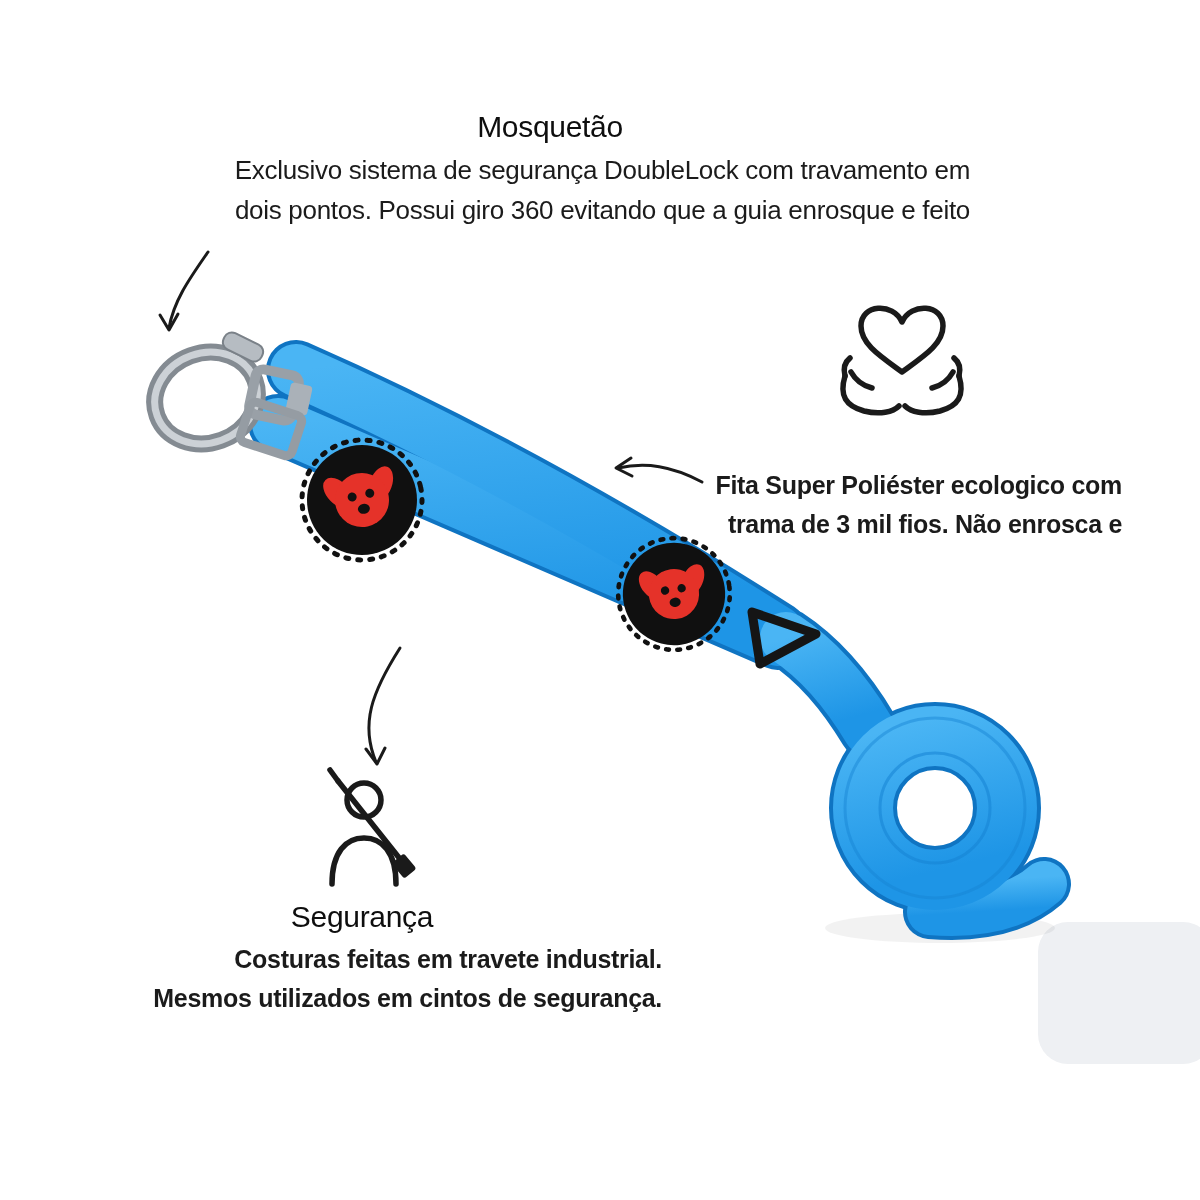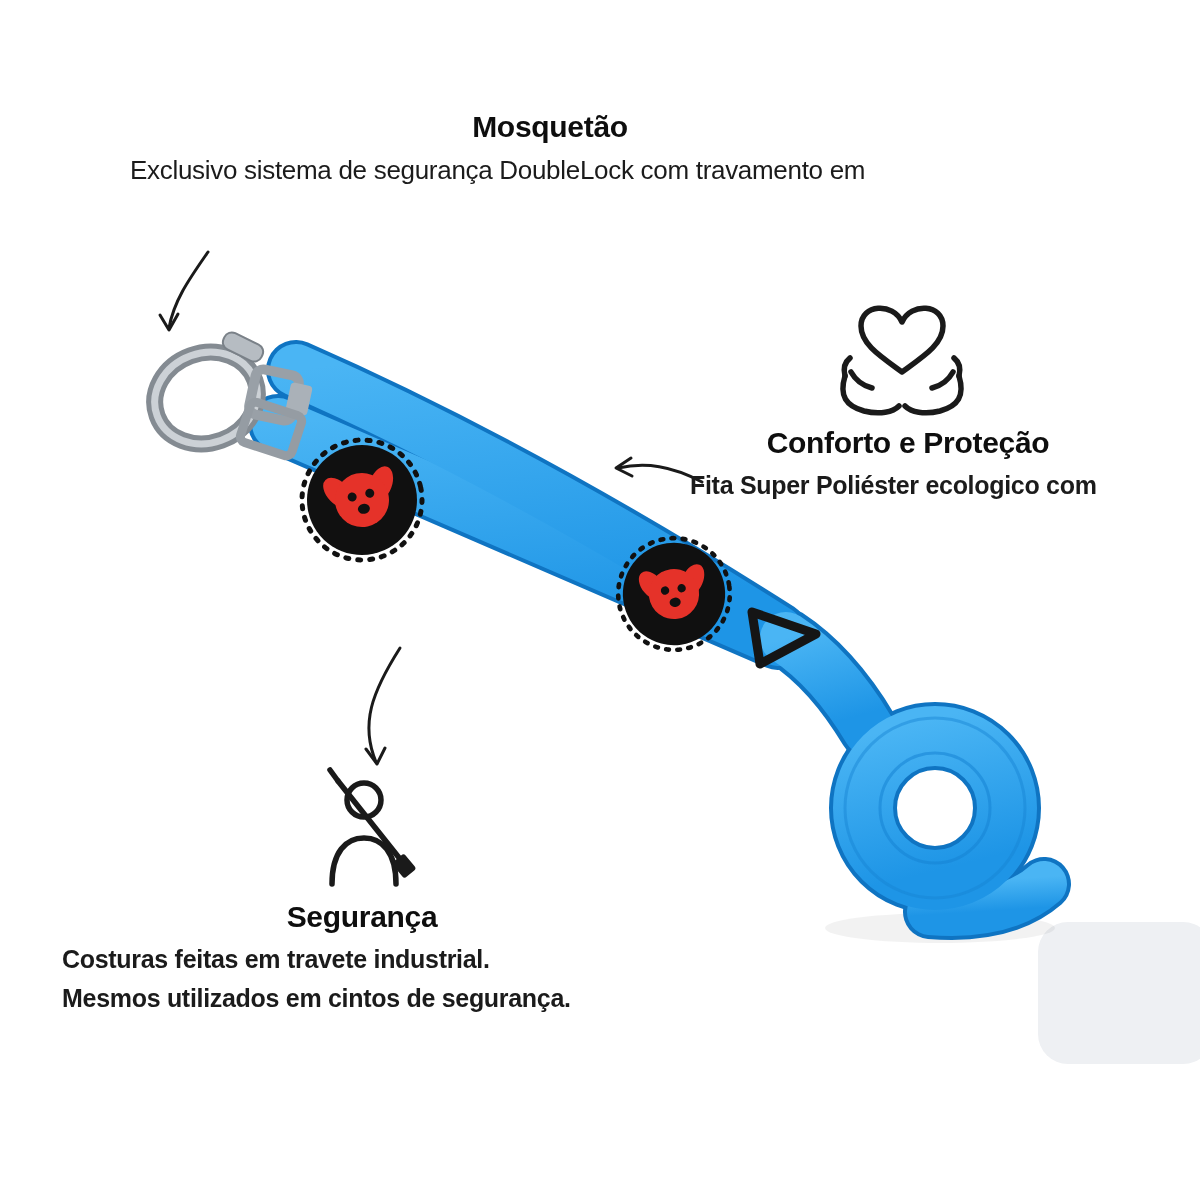--- a/index.html
+++ b/index.html
@@ -8,29 +8,29 @@
     width:1200px;height:1200px;
     background:#ffffff;
     overflow:hidden;
     font-family:"Liberation Sans", sans-serif;
     color:#161616;
   }
   .scene{position:absolute;left:0;top:0;}
   .t{position:absolute;}
   .title{
     font-size:30px;
-    font-weight:700;
+    font-weight:400;
     text-align:center;
     color:#0e0e0e;
     letter-spacing:-0.3px;
   }
   .body{
     font-size:26px;
     line-height:40px;
-    text-align:left;
+    text-align:right;
     color:#1b1b1b;
     letter-spacing:-0.3px;
   }
   .body.small{font-size:25px;line-height:39px;font-weight:bold;}
 </style>
 </head>
 <body>
 
 <div class="canvas">
 
@@ -127,25 +127,26 @@
       <path d="M 332 884 C 332 852 346 838 364 838 C 382 838 396 852 396 884"></path>
       <path d="M 330 770 L 338 781"></path>
       <path d="M 338 781 L 404 864"></path>
       <rect x="396" y="856" width="16" height="20" rx="3" transform="rotate(-40 404 866)" fill="#1a1a1a" stroke="none"></rect>
     </g>
   </svg>
 
   <div class="t title" style="left:150px;top:110px;width:800px">Mosquetão</div>
   <div class="t body" style="left:130px;top:150px;width:840px">
     <div>Exclusivo sistema de segurança DoubleLock com travamento em</div>
+    <div>dois pontos. Possui giro 360 evitando que a guia enrosque e feito</div>
   </div>
 
-  <div class="t title" style="left:708px;top:426px;width:400px">Conforto e Proteção</div>
   <div class="t body small" style="left:690px;top:466px;width:432px">
     <div>Fita Super Poliéster ecologico com</div>
+    <div>trama de 3 mil fios. Não enrosca e</div>
   </div>
 
   <div class="t body small" style="left:62px;top:940px;width:600px">
     <div>Costuras feitas em travete industrial.</div>
     <div>Mesmos utilizados em cintos de segurança.</div>
   </div>
   <div class="t title" style="left:162px;top:900px;width:400px">Segurança</div>
 
 </div>
 

